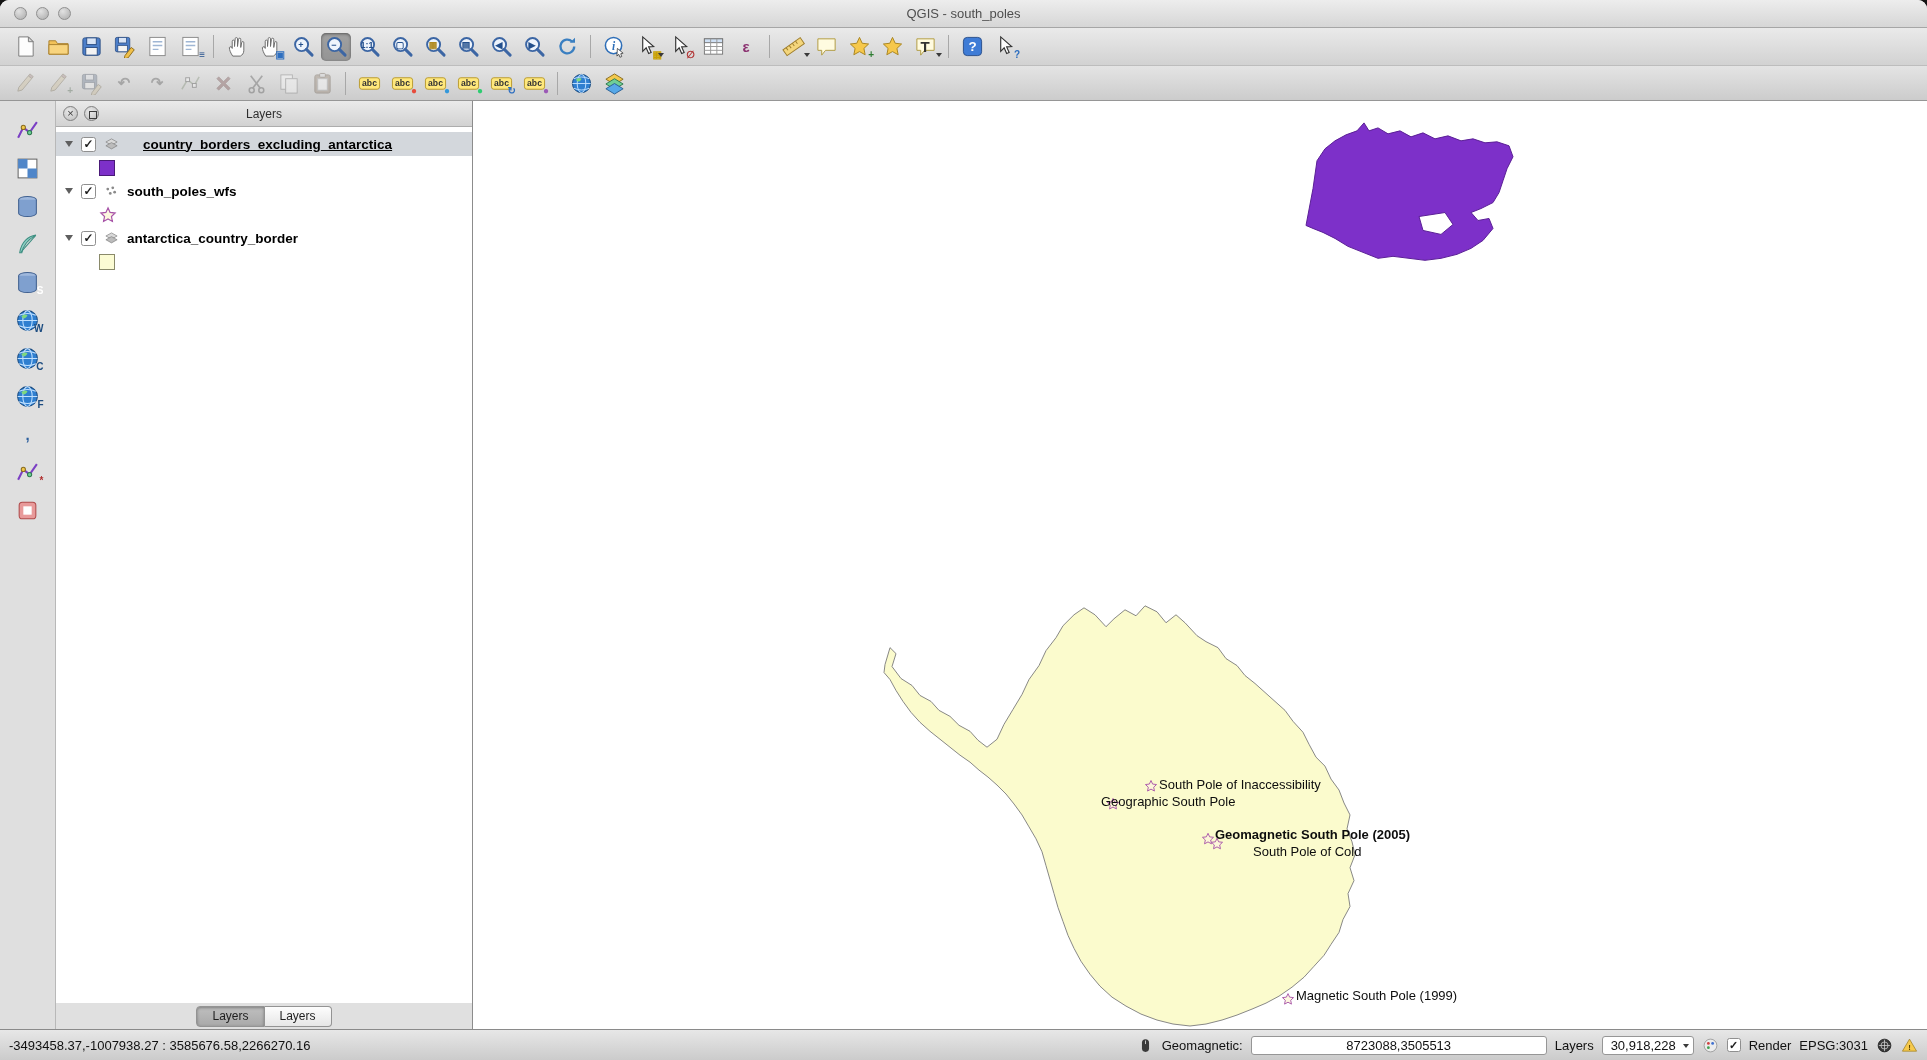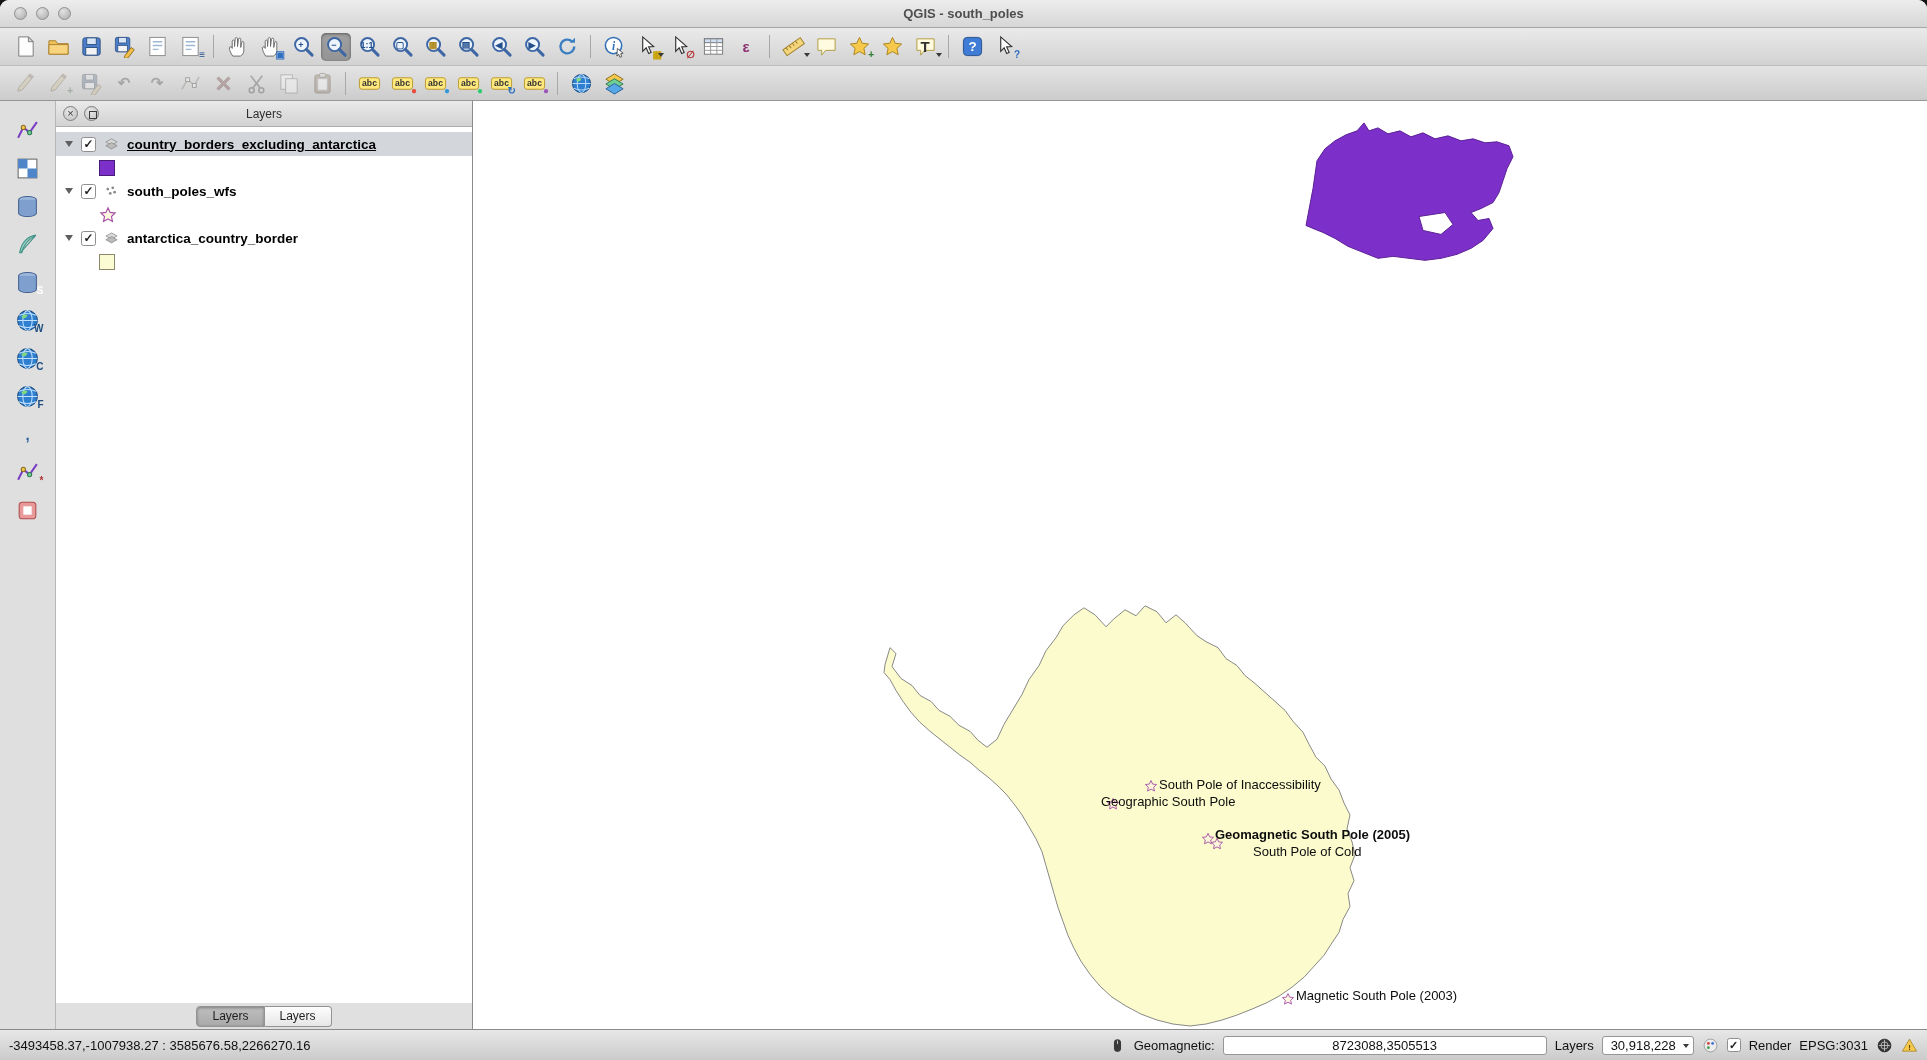--- a/index.html
+++ b/index.html
@@ -4,21 +4,21 @@
 <style>
   html,body{margin:0;padding:0;}
   body{
     width:1927px;height:1060px;background:#141414;overflow:hidden;
     font-family:"Liberation Sans", sans-serif;color:#222;
     -webkit-user-select:none;user-select:none;
   }
   .window{position:absolute;inset:0;display:flex;flex-direction:column;background:#e3e3e3;border-radius:9px 9px 0 0;overflow:hidden;}
 
   
-  .titlebar{height:27px;flex:0 0 27px;background:linear-gradient(#ededed,#d6d6d6);border-bottom:1px solid #a6a6a6;position:relative;display:flex;align-items:center;justify-content:center;font-weight:bold;}
+  .titlebar{height:27px;flex:0 0 27px;background:linear-gradient(#ededed,#d6d6d6);border-bottom:1px solid #a6a6a6;position:relative;display:flex;align-items:center;justify-content:center;}
   .traffic{position:absolute;left:14px;top:7px;display:flex;gap:9px;}
   .tl-btn{width:13px;height:13px;border-radius:50%;background:radial-gradient(circle at 35% 30%,#e2e2e2,#ababab);border:1px solid #8f8f8f;box-sizing:border-box;}
   .title-text{font-size:13px;color:#4f4f4f;}
 
   
   .toolbar{display:flex;align-items:center;padding:0 10px;gap:3px;}
   .toolbar-row1{height:37px;flex:0 0 37px;background:linear-gradient(#eaeaea,#d2d2d2);border-bottom:1px solid #bdbdbd;}
   .toolbar-row2{height:34px;flex:0 0 34px;background:linear-gradient(#e4e4e4,#cccccc);border-bottom:1px solid #969696;}
   .tool{width:30px;height:28px;display:flex;align-items:center;justify-content:center;position:relative;border-radius:5px;flex:0 0 auto;}
   .tool-svg{width:23px;height:23px;display:block;}
@@ -44,42 +44,42 @@
   .hdr-btn.float::after{content:"";position:absolute;left:3.5px;top:3.5px;width:6px;height:6px;border:1px solid #3c3c3c;}
   .panel-title{font-size:12px;color:#2e2e2e;}
 
   .layer-tree{flex:1;background:#ffffff;overflow:hidden;padding-top:5px;}
   .layer-row{height:24px;display:flex;align-items:center;padding-left:9px;gap:8px;}
   .layer-row.selected{background:#d3d7dc;}
   .disclosure{width:0;height:0;border-left:4.5px solid transparent;border-right:4.5px solid transparent;border-top:6px solid #5f5f5f;flex:0 0 auto;}
   .cbx{width:15px;height:15px;background:#fff;border:1px solid #8f8f8f;border-radius:2.5px;font-size:12px;line-height:13px;text-align:center;color:#1e1e1e;font-weight:bold;box-sizing:border-box;flex:0 0 auto;}
   .layer-type-svg{width:15px;height:15px;flex:0 0 auto;}
   .layer-name{font-size:13.5px;font-weight:bold;color:#000;white-space:nowrap;}
-  .layer-name.current{text-decoration:underline;}
+  .layer-name.current{text-decoration:underline;margin-left:16px;}
   .swatch-row{height:23px;display:flex;align-items:center;padding-left:43px;}
   .swatch{width:16px;height:16px;border:1px solid #6a6a6a;box-sizing:border-box;}
   .panel-star-svg{width:18px;height:18px;}
 
   .panel-tabs{height:26px;flex:0 0 26px;background:#e0e0e0;display:flex;align-items:center;justify-content:center;}
   .ptab{height:19px;padding:0 15px;font-size:12px;line-height:19px;background:linear-gradient(#fdfdfd,#e6e6e6);border:1px solid #939393;border-left:none;color:#1e1e1e;}
   .ptab:first-child{border-left:1px solid #939393;border-radius:4px 0 0 4px;}
   .ptab:last-child{border-radius:0 4px 4px 0;}
   .ptab.active{background:linear-gradient(#bfbfbf,#a9a9a9);box-shadow:inset 0 1px 3px rgba(0,0,0,.35);}
 
   .map-area{flex:1;position:relative;background:#ffffff;overflow:hidden;}
   #map-svg{position:absolute;inset:0;width:100%;height:100%;}
   #map-labels{position:absolute;inset:0;pointer-events:none;}
   .map-label{position:absolute;font-size:13px;color:#0d0d0d;white-space:nowrap;text-align:center;}
 
   
   .statusbar{height:30px;flex:0 0 30px;background:linear-gradient(#e7e7e7,#cbcbcb);border-top:1px solid #8a8a8a;display:flex;align-items:center;padding:0 9px;font-size:13px;color:#111;gap:8px;}
   .sb-right{margin-left:auto;display:flex;align-items:center;gap:8px;}
   .sb-icon{width:17px;height:17px;display:block;}
   .sb-input{background:#fff;border:1px solid #969696;border-radius:3px;height:19px;font-size:13px;text-align:center;font-family:"Liberation Sans",sans-serif;color:#111;padding:0 3px;box-sizing:border-box;}
-  .coord-input{width:324px;}
+  .coord-input{width:296px;}
   .scale-wrap{display:flex;align-items:center;position:relative;}
   .scale-input{width:92px;text-align:right;padding-right:17px;}
   .scale-caret{position:absolute;right:5px;top:8px;width:0;height:0;border-left:3.5px solid transparent;border-right:3.5px solid transparent;border-top:4.5px solid #3a3a3a;}
   .sb-cbx{width:14px;height:14px;font-size:11px;line-height:12px;}
   .defs-holder{position:absolute;width:0;height:0;overflow:hidden;}
 </style>
 </head>
 <body>
 
 <svg class="defs-holder" aria-hidden="true">
@@ -670,21 +670,21 @@
             <use href="#sym-starmark" x="728" y="734" width="14" height="14"></use>
             <use href="#sym-starmark" x="737" y="739" width="14" height="14"></use>
             <use href="#sym-starmark" x="808" y="895" width="14" height="14"></use>
           </g>
       </svg>
       <div id="map-labels">
           <div class="map-label" style="left: 686px; top: 676px;">South Pole of Inaccessibility</div>
           <div class="map-label" style="left: 628px; top: 693px;">Geographic South Pole</div>
           <div class="map-label" style="left: 742px; top: 726px; font-weight: bold;">Geomagnetic South Pole (2005)</div>
           <div class="map-label" style="left: 752px; top: 743px; margin-left: 28px;">South Pole of Cold</div>
-          <div class="map-label" style="left: 823px; top: 887px;">Magnetic South Pole (2003)</div>
+          <div class="map-label" style="left: 823px; top: 887px;">Magnetic South Pole (1999)</div>
         </div>
     </div>
   </div>
 
   <div class="statusbar">
     <span>-3493458.37,-1007938.27 : 3585676.58,2266270.16</span>
     <div class="sb-right">
       <svg class="sb-icon" viewBox="0 0 24 24">
           <use href="#sym-mouse"></use>
         </svg>

